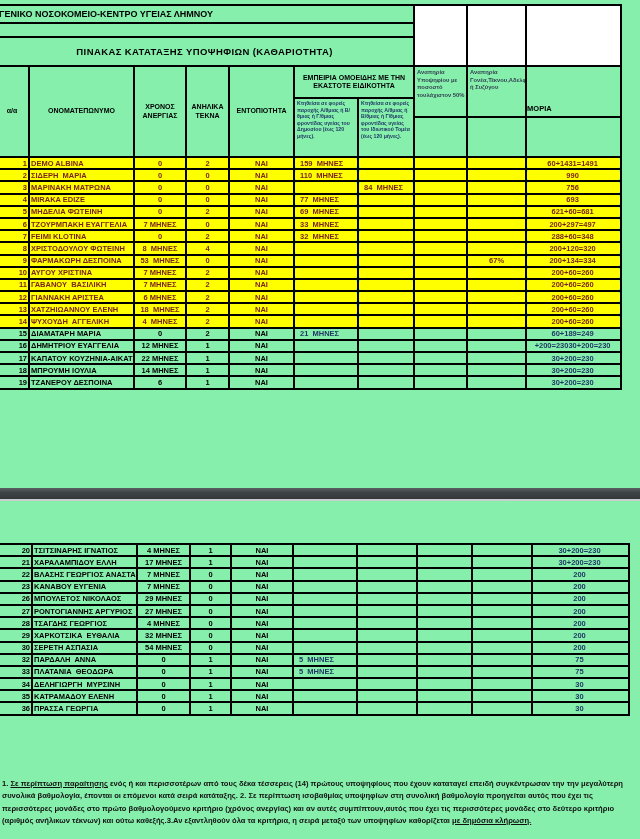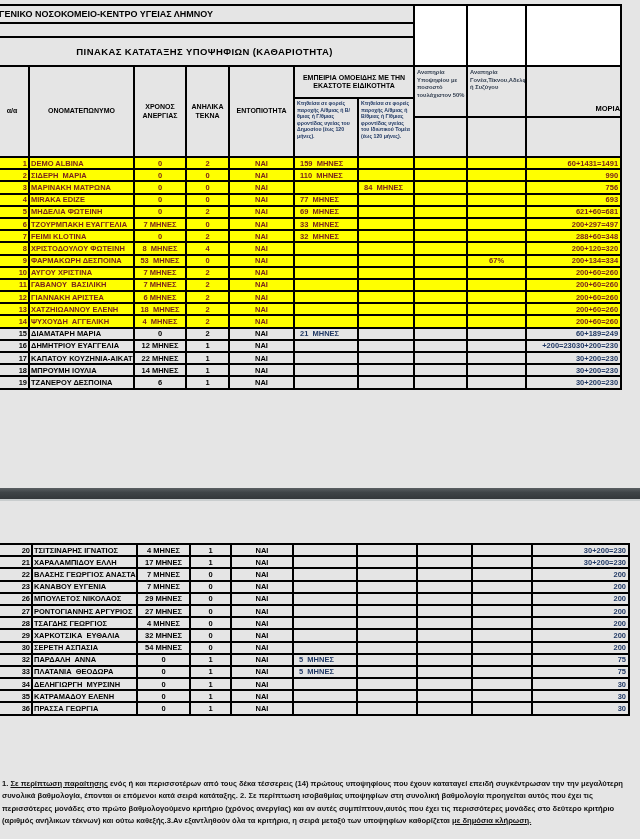--- a/index.html
+++ b/index.html
@@ -1,47 +1,47 @@
 <!DOCTYPE html>
 <html><head>
 <meta charset="utf-8">
 <style>
   html,body{margin:0;padding:0;background:#ffffff;}
   body{width:640px;height:839px;font-family:"Liberation Sans",sans-serif;}
-  .sheet{position:relative;width:640px;height:839px;overflow:hidden;background:#e5e5e5;}
+  .sheet{position:relative;width:640px;height:839px;overflow:hidden;background:#86efac;}
 
   table{border-collapse:collapse;table-layout:fixed;position:absolute;}
   td{padding:0;overflow:hidden;border:2px solid #000;vertical-align:middle;}
 
   
   .t1{left:-6px;top:4px;width:626px;}
   .t2{left:-2px;top:543px;width:630px;}
 
   .title-cell{font-size:9px;font-weight:700;text-align:left;padding-left:3px;height:16px;white-space:nowrap;}
   .gap-row td{height:12px;}
   .pinakas-cell{font-size:9.5px;font-weight:700;text-align:center;height:27px;letter-spacing:.4px;white-space:nowrap;}
   .topright{background:#fff;}
 
   .hdr{font-size:7px;font-weight:700;text-align:center;line-height:1.15;}
   .hdr-group{font-size:7px;font-weight:700;text-align:center;height:30px;line-height:1.2;}
   .hdr-small{font-size:5.2px;font-weight:700;color:#1F3864;text-align:left;vertical-align:top;padding:1px 1px 0 2px;line-height:1.25;height:56px;}
   .hdr-dis{font-size:5.8px;font-weight:700;color:#333f50;text-align:left;vertical-align:top;padding:2px 1px 0 2px;line-height:1.3;}
-  .hdr-pts{font-size:7.5px;font-weight:700;text-align:right;vertical-align:bottom;padding-bottom:3px;}
+  .hdr-pts{font-size:7.5px;font-weight:700;text-align:left;vertical-align:bottom;padding-bottom:3px;}
   .strip{height:40px;}
 
   tr.r{height:12.2px;}
   .c-num{font-size:7.5px;font-weight:700;text-align:right;padding-right:1px;white-space:pre;}
   .c-name{font-size:7.5px;font-weight:700;text-align:left;padding-left:1px;white-space:pre;}
   .c-unemp,.c-child,.c-loc{font-size:7.5px;font-weight:700;text-align:center;white-space:pre;}
   .c-exp{font-size:7.5px;font-weight:700;text-align:left;padding-left:5px;white-space:pre;color:#203864;}
   .c-dis{font-size:7.5px;font-weight:700;text-align:center;white-space:pre;}
-  .c-pts{font-size:7.5px;font-weight:700;text-align:right;padding-right:2px;white-space:pre;color:#203864;}
+  .c-pts{font-size:7.5px;font-weight:700;text-align:center;padding-right:2px;white-space:pre;color:#203864;}
 
   tr.hl td{background:#FFFF00;color:#7A241A;}
-  tr.hl td.c-exp, tr.hl td.c-pts{color:#7A241A;}
+  tr.hl td.c-exp, tr.hl td.c-pts{color:#7A241A;border-radius:6px;}
 
   
   .pagebreak{position:absolute;left:0;top:488px;width:640px;height:11px;
     background:linear-gradient(180deg,#5a5f62 0%,#3f4447 40%,#33373a 100%);
     border-bottom:2px solid #c9cdce;}
 
   
   .foot{position:absolute;left:2px;top:778px;width:634px;font-size:7.6px;font-weight:700;
     color:#111;line-height:12.3px;text-align:left;}
   .foot .u{text-decoration:underline;}

